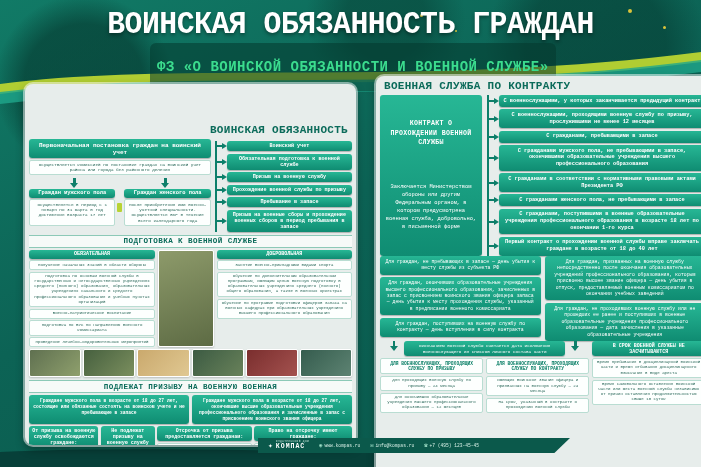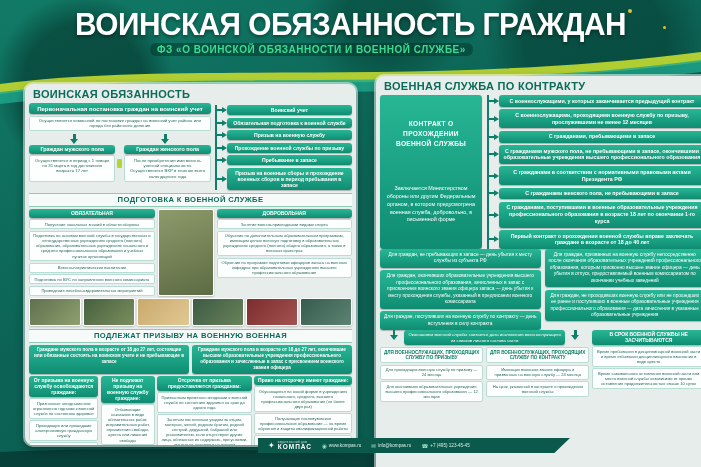--- a/index.html
+++ b/index.html
@@ -1,38 +1,38 @@
 <!DOCTYPE html>
 <html><head>
 <meta charset="utf-8">
 <style>
   html,body{margin:0;padding:0;background:#062e28;}
   .poster{position:relative;width:701px;height:467px;overflow:hidden;
-    font-family:Liberation Sans, sans-serif;
+    font-family:Liberation Mono, monospace;
     background:
       radial-gradient(circle at 12% 18%, rgba(4,48,40,.55) 0 60px, transparent 90px),
       radial-gradient(circle at 85% 10%, rgba(5,55,46,.5) 0 70px, transparent 110px),
       radial-gradient(circle at 55% 4%, rgba(8,70,58,.6) 0 40px, transparent 80px),
       radial-gradient(circle at 92% 92%, rgba(6,52,45,.7) 0 80px, transparent 130px),
       linear-gradient(155deg,#117a66 0%,#0c6355 45%,#0a594c 100%);}
   .speck{position:absolute;border-radius:50%;background:#ffd83a;opacity:.85;}
   .bg-svg{position:absolute;left:0;top:0;}
   
   .title{position:absolute;top:7px;left:0;right:0;text-align:center;color:#ffffff;
     font-size:31px;font-weight:800;letter-spacing:-.5px;transform:scaleX(.96);
     text-shadow:0 2px 4px rgba(0,0,0,.4);white-space:nowrap;}
-  .subtitle{position:absolute;top:43px;left:150px;color:#3bdc8e;font-size:10px;font-weight:700;
-    letter-spacing:.5px;background:rgba(4,56,46,.55);padding:1px 7px;border-radius:6px;}
+  .subtitle{position:absolute;top:43px;left:150px;color:#3bdc8e;font-size:14px;font-weight:700;
+    letter-spacing:.5px;background:rgba(4,56,46,.55);padding:16px 7px;border-radius:6px;}
   
   .panel{position:absolute;background:#e7edeb;border-radius:8px;padding:4px;box-sizing:border-box;
     box-shadow:0 0 0 2px rgba(255,255,255,.5),0 4px 10px rgba(0,0,0,.4);overflow:hidden;}
   .panel-left{left:25px;top:84px;width:331px;height:361px;}
   .panel-right{left:376px;top:76px;width:333px;height:428px;}
   .panel-title{color:#0b6b5a;font-weight:800;font-size:11px;letter-spacing:.3px;padding:0 4px 2px 4px;}
-  .tr{} .tl{text-align:left;}
+  .tr{text-align:right;margin-top:36px;} .tl{text-align:left;}
   .sec-h{background:#f6faf8;border-top:1px solid #8cc9b7;border-bottom:1px solid #8cc9b7;
     color:#0b6b5a;font-weight:700;text-align:center;font-size:7.6px;letter-spacing:.4px;
     padding:1.5px 0;margin:3px 0 2px 0;}
   .gbox{background:linear-gradient(180deg,#27b795,#0f8c72);color:#fff;border-radius:3px;
     text-align:center;font-weight:700;box-shadow:0 1px 1px rgba(0,0,0,.25);}
   .wbox{background:#fdfffe;border:1px solid #b9ddd2;border-radius:2px;color:#2a685a;text-align:center;} .f6{font-size:6px;} .f55{font-size:5.4px;}
   .f45{font-size:4.6px;font-weight:700;} .f42{font-size:4.3px;line-height:1.25;font-weight:400;}
   .f40{font-size:4.1px;line-height:1.25;font-weight:400;}
   
   .secA{display:flex;gap:4px;margin-top:1px;}

